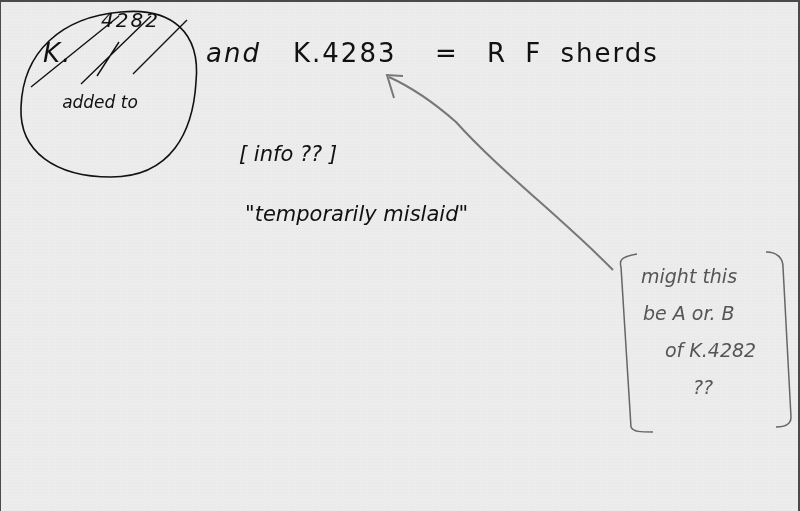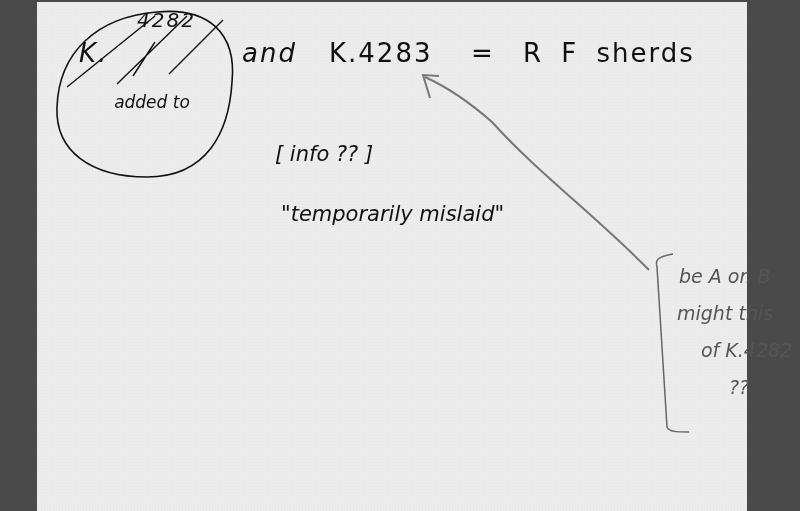--- a/index.html
+++ b/index.html
@@ -1,22 +1,21 @@
 <!DOCTYPE html>
 <html><head>
   <meta charset="utf-8">
   <style>
     html, body { margin: 0; padding: 0; }
     body { width: 800px; height: 511px; background: #4a4a4a; position: relative; overflow: hidden; }
     .card {
-      position: absolute; left: 1px; top: 2px; width: 710px; height: 509px;
+      position: absolute; left: 1px; top: 2px; width: 797px; height: 509px;
       background: #ececec;
       background-image: radial-gradient(rgba(0,0,0,0.025) 1px, transparent 1px);
       background-size: 3px 3px;
-      margin-left: 36px;
     }
     .hw { position: absolute; font-family: "DejaVu Sans", sans-serif; color: #111; white-space: nowrap; font-style: italic; }
     .pencil { color: #555; font-style: italic; }
     svg.ink { position: absolute; left: 0; top: 0; }
     .line1 { font-size: 26px; letter-spacing: 2px; }
     .circle-note { font-size: 17px; line-height: 25px; text-align: center; }
     .side-note { font-size: 19px; line-height: 37px; text-align: left; }
   </style>
 </head>
 <body>
@@ -32,31 +31,31 @@
     <path d="M 612 268 C 560 215, 500 170, 455 120 C 430 98, 410 85, 388 75" fill="none" stroke="#777" stroke-width="2"></path>
     <path d="M 393 96 L 386 73 L 402 74" fill="none" stroke="#777" stroke-width="2"></path>
 
     <path d="M 636 252 C 620 255, 618 258, 620 265 L 630 425 C 632 430, 640 430, 652 430" fill="none" stroke="#666" stroke-width="1.5"></path>
     <path d="M 765 250 C 778 250, 782 258, 782 265 L 790 415 C 790 422, 784 425, 775 425" fill="none" stroke="#666" stroke-width="1.5"></path>
   </svg>
 
   <div class="hw" style="left:100px; top:6px; font-size:20px; letter-spacing:2px;">4282</div>
   <div class="hw line1" style="left:42px; top:36px;">K.</div>
 
-  <div class="hw circle-note" style="left:60px; top:88px; width:110px;">
+  <div class="hw circle-note" style="left:44px; top:88px; width:110px;">
     <div>added to</div>
   </div>
 
   <div class="hw line1" style="left:205px; top:36px;">and</div>
   <div class="hw line1" style="left:292px; top:36px; font-style:normal;">K.4283</div>
   <div class="hw line1" style="left:434px; top:36px; font-style:normal;">=</div>
   <div class="hw" style="left:238px; top:140px; font-size:21px;">[ info ?? ]</div>
 
   <div class="hw line1" style="left:486px; top:36px; font-style:normal; word-spacing:8px;">R F sherds</div>
   <div class="hw" style="left:244px; top:200px; font-size:21px;">"temporarily mislaid"</div>
 
   <div class="hw pencil side-note" style="left:640px; top:256px; width:140px;">
+    <div style="padding-left:0px;">might this</div>
     <div style="padding-left:2px;">be A or. B</div>
-    <div style="padding-left:0px;">might this</div>
     <div style="padding-left:24px;">of K.4282</div>
     <div style="padding-left:52px;">??</div>
   </div>
 </div>
 
 </body></html>

